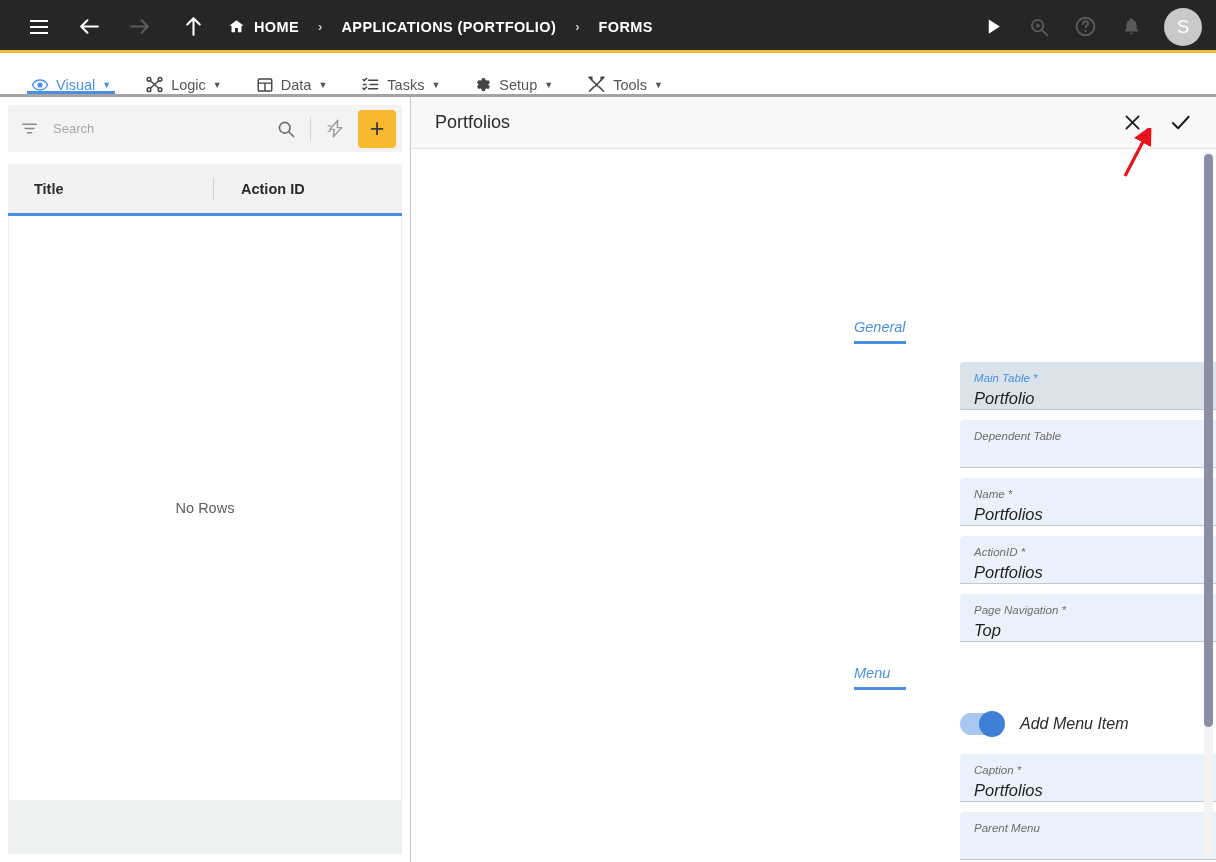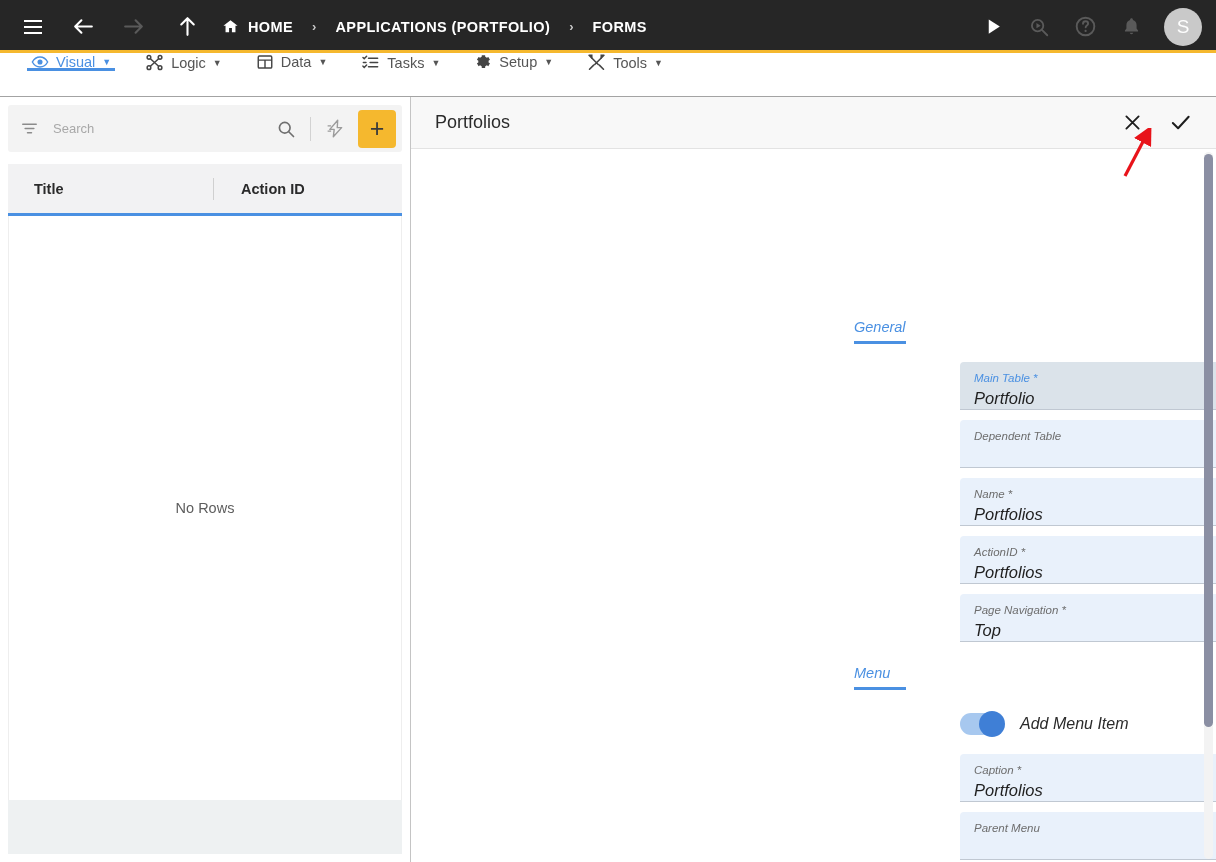--- a/index.html
+++ b/index.html
@@ -7,21 +7,21 @@
     width: 1216px; height: 862px;
     font-family: "Liberation Sans", sans-serif;
     background: #ffffff;
     overflow: hidden;
   }
 
   
   .topbar {
     height: 53px; background: #262626;
     display: flex; align-items: center;
-    padding: 0 14px 0 12px;
+    padding: 0 14px 0 18px;
     position: relative;
     text-align: center;
   }
   .topbar::after {
     content:""; position:absolute; left:0; right:0; bottom:0;
     height:3px; background:#f5b82e;
   }
   .tb-icon {
     width: 42px; height: 40px;
     display:flex; align-items:center; justify-content:center;
@@ -43,22 +43,22 @@
   .avatar {
     width:38px; height:38px; border-radius:50%;
     background:#c9c9c9; color:#fefefe;
     display:flex; align-items:center; justify-content:center;
     font-size:19px; font-weight:400; margin-left:8px;
   }
 
   
   .menubar {
     height: 44px; background:#ffffff;
-    display:flex; align-items:flex-start;
-    border-bottom:1px solid #a3a3a3;
+    display:flex; align-items:flex-end;
+    border-bottom:3px solid #a3a3a3;
     padding-left: 14px;
   }
   .menu-item {
     display:flex; align-items:center; gap:7px;
     padding: 0 17px; position:relative;
     color:#555555; font-size:14.5px; font-weight:400;
     cursor:pointer;
   }
   .menu-item .mi-ico { display:flex; align-items:center; color:#444; }
   .menu-item .caret { font-size:9px; line-height:1; margin-top:1px; }

